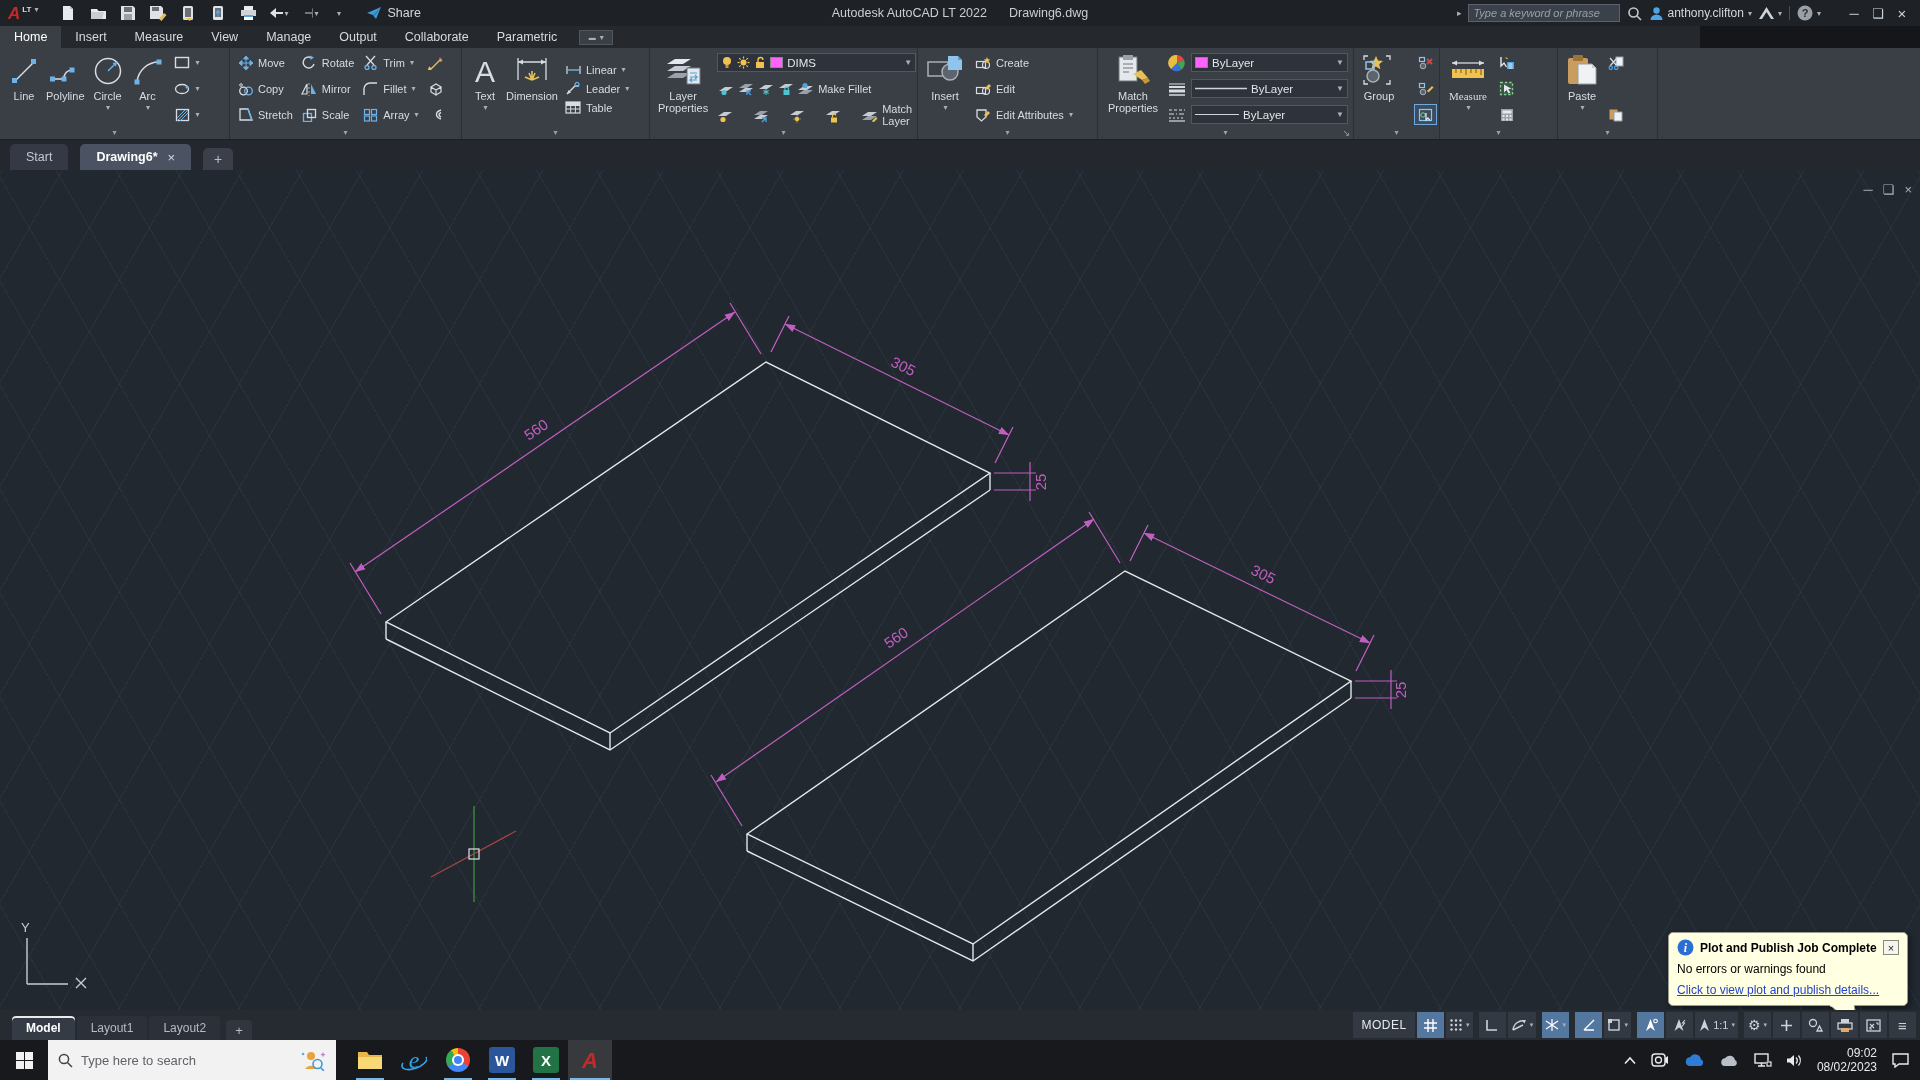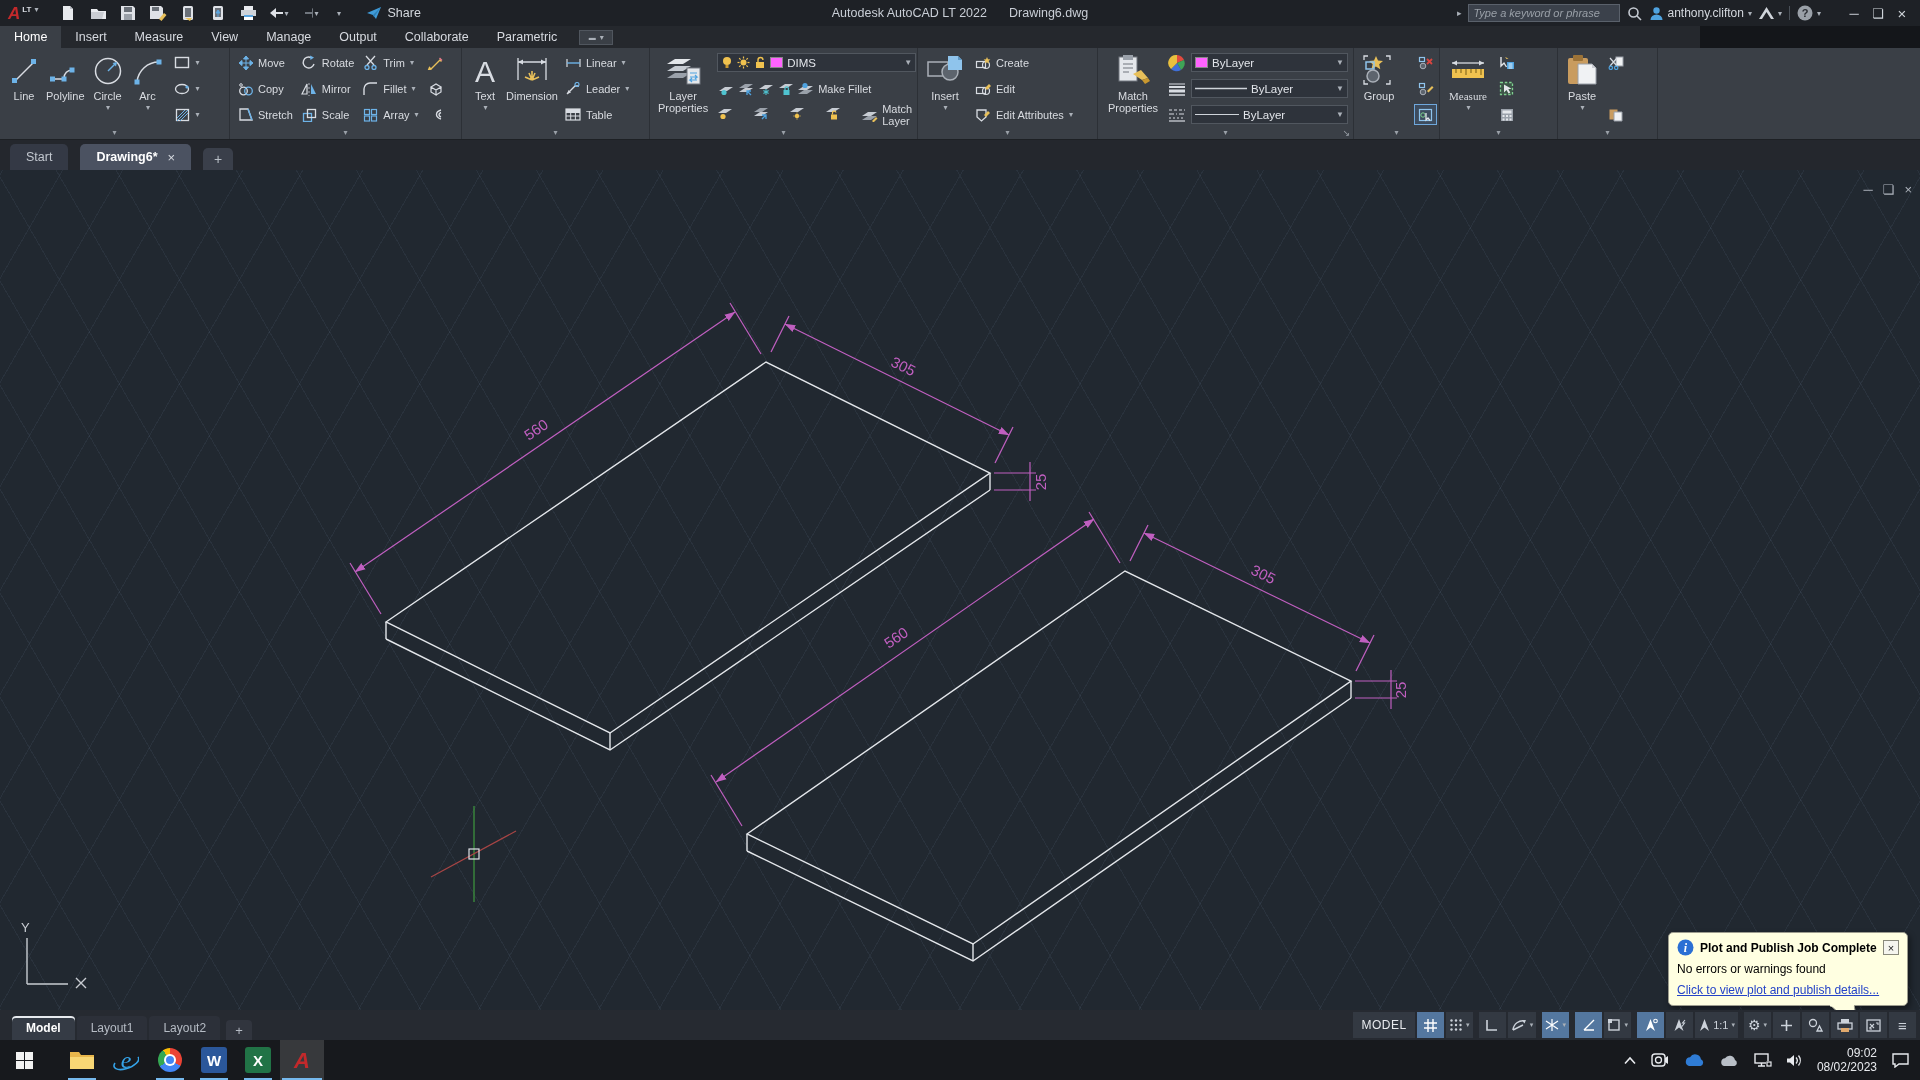--- a/index.html
+++ b/index.html
@@ -484,21 +484,21 @@
       <div class="bigbtn">
         <div class="ic">
             <svg width="40" height="34">
               <path d="M6,4 v22 M34,4 v22 M6,8 h28" stroke="#d8dce2" stroke-width="1.3" fill="none"></path>
               <path d="M6,8 l5,-2.5 v5 z M34,8 l-5,-2.5 v5 z" fill="#d8dce2"></path>
               <path d="M20,26 l-3,-7 m3,7 l3,-7 m-3,7 l-7,-3 m7,3 l7,-3 m-7,3 l0,-9" stroke="#e8c05a" stroke-width="1.6"></path>
             </svg>
           </div>
         <div>Dimension</div>
       </div>
-      <div class="smcol" style="margin-left:2px;">
+      <div class="smcol" style="margin-left:2px;justify-content:center;">
         <div class="sm">
             <span class="smi">
               <svg width="17" height="10">
                 <path d="M2,1 v8 M15,1 v8" stroke="#d8dce2" stroke-width="1.2"></path>
                 <line x1="2" y1="5" x2="15" y2="5" stroke="#6db3e8" stroke-width="1.4"></line>
               </svg>
             </span>
             <span>Linear</span>
             <span class="caret">▾</span>
           </div>
@@ -604,21 +604,21 @@
               <span class="smi">
                 <svg width="17" height="14">
                   <path d="M1,8 l6,-4 h9 l-6,4 z" fill="#c7ccd3"></path>
                   <path d="M1,12 l6,-4 h9 l-6,4 z" fill="#9aa1aa"></path>
                   <circle cx="8" cy="3.5" r="2.6" fill="#4fa3e0"></circle>
                 </svg>
               </span>
               <span>Make Fillet</span>
             </div>
         </div>
-        <div style="display:flex; gap:20px; align-items:flex-start;">
+        <div style="display:flex; gap:20px; align-items:flex-end;">
           <span class="smi">
               <svg width="16" height="14">
                 <path d="M1,7 l6,-4 h8 l-6,4 z" fill="#c7ccd3"></path>
                 <circle cx="6" cy="10.5" r="2.6" fill="#f0c24f"></circle>
               </svg>
             </span>
           <span class="smi">
               <svg width="16" height="14">
                 <path d="M1,6 l6,-4 h8 l-6,4 z" fill="#9aa1aa"></path>
                 <path d="M1,10 l6,-4 h8 l-6,4 z" fill="#c7ccd3"></path>
@@ -1142,20 +1142,35 @@
 
 <div class="taskbar">
   <div class="tb-start">
     <svg width="17" height="17">
         <g fill="#f2f2f2">
           <rect x="0" y="0" width="8" height="8"></rect>
           <rect x="9" y="0" width="8" height="8"></rect>
           <rect x="0" y="9" width="8" height="8"></rect>
           <rect x="9" y="9" width="8" height="8"></rect>
         </g>
+      </svg>
+  </div>
+  <div class="tb-search">
+    <svg width="15" height="15">
+        <circle cx="6" cy="6" r="4.6" fill="none" stroke="#444" stroke-width="1.5"></circle>
+        <line x1="9.5" y1="9.5" x2="14" y2="14" stroke="#444" stroke-width="1.5"></line>
+      </svg>
+    <input placeholder="Type here to search" style="">
+    <svg width="26" height="22">
+        <circle cx="11" cy="7" r="4" fill="#e8a33d"></circle>
+        <path d="M5,20 a7,6.5 0 0 1 12,0 z" fill="#e8a33d"></path>
+        <circle cx="17.5" cy="15" r="4.5" fill="none" stroke="#3f9bd8" stroke-width="1.6"></circle>
+        <line x1="20.5" y1="18.5" x2="24" y2="22" stroke="#3f9bd8" stroke-width="1.6"></line>
+        <circle cx="3" cy="5" r="1.3" fill="#55b8c9"></circle>
+        <path d="M23,3 l0.8,1.8 l1.8,0.8 l-1.8,0.8 l-0.8,1.8 l-0.8,-1.8 l-1.8,-0.8 l1.8,-0.8 z" fill="#c77fd4"></path>
       </svg>
   </div>
   <div class="tb-apps">
     <div class="tcell">
       <svg width="26" height="22">
           <path d="M1,3 h9 l2,3 h13 v14 H1 z" fill="#e8b64c"></path>
           <path d="M1,8 h24 v12 H1 z" fill="#f8d775"></path>
         </svg>
       <span class="runline"></span>
     </div>

